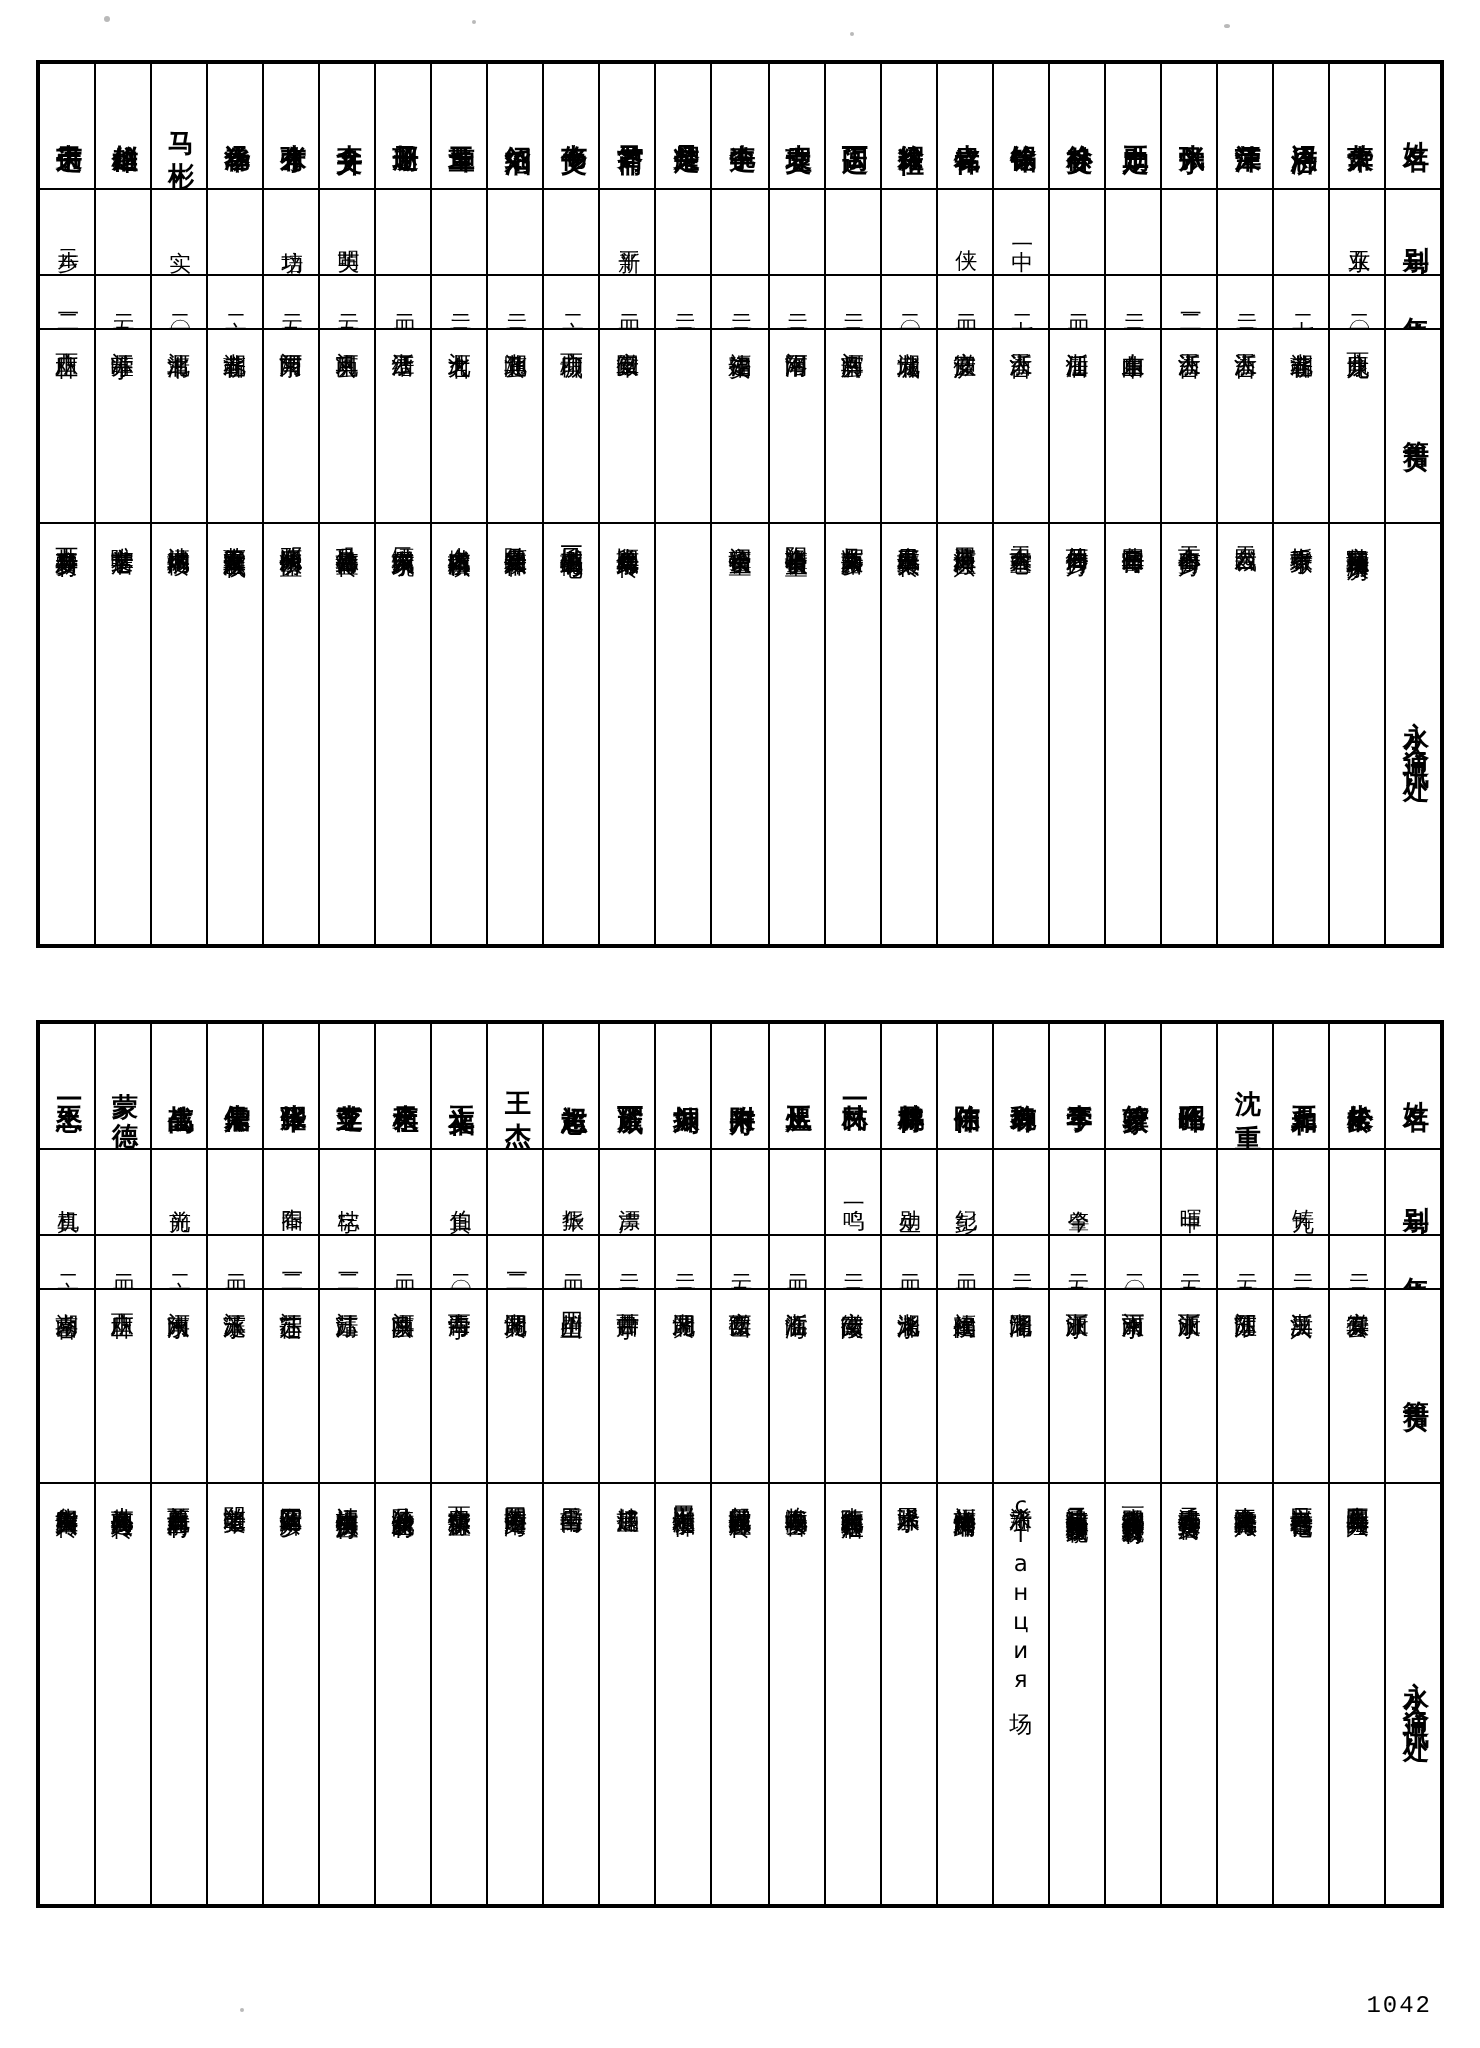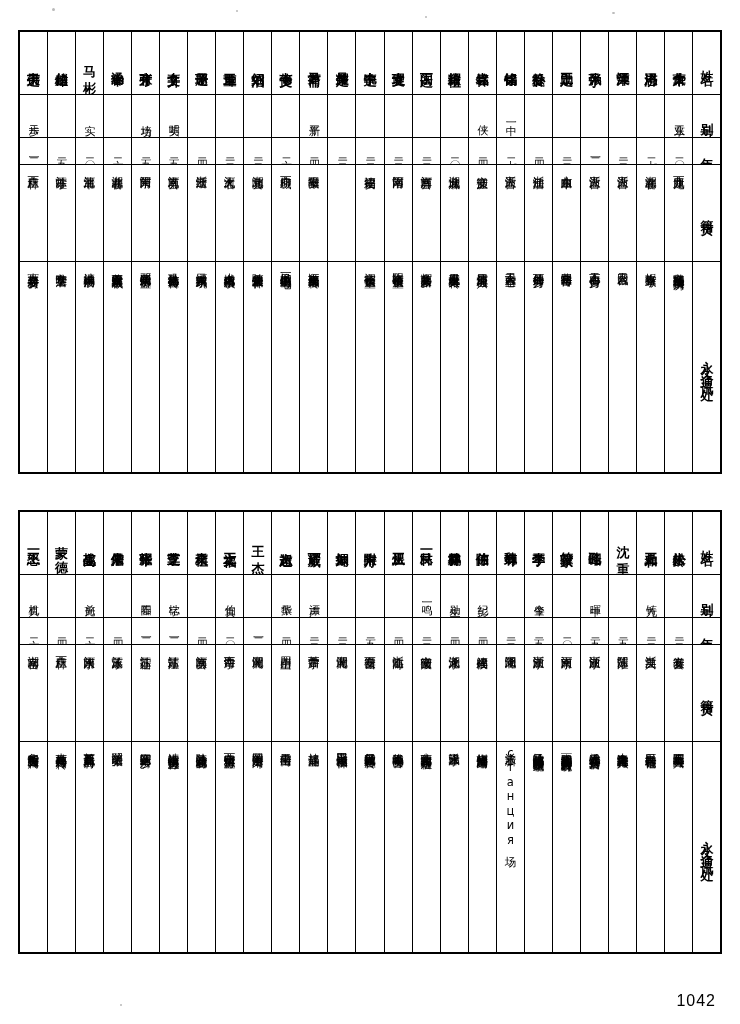--- a/index.html
+++ b/index.html
@@ -82,23 +82,23 @@
   .f-addr  { font-size: 11.5px; }
 
   td.hdr { background: #fff; }
   .hdr .v { font-size: 13px; font-weight: 700; letter-spacing: 3px; }
   .hdr.addr .v { letter-spacing: 7px; }
 
   .page-number {
     position: absolute;
     right: 24px;
     bottom: 14px;
-    font-size: 16px;
+    font-size: 12px;
     letter-spacing: 1px;
-    font-family: Liberation Sans, sans-serif;
+    font-family: Liberation Mono, monospace;
   }
 </style>
 </head>
 <body>
 
 <div class="page">
 
   <div class="speck" style="left:52px; top:8px; width:3px; height:3px;"></div>
   <div class="speck" style="left:236px; top:10px; width:2px; height:2px;"></div>
   <div class="speck" style="left:425px; top:16px; width:2px; height:2px;"></div>

